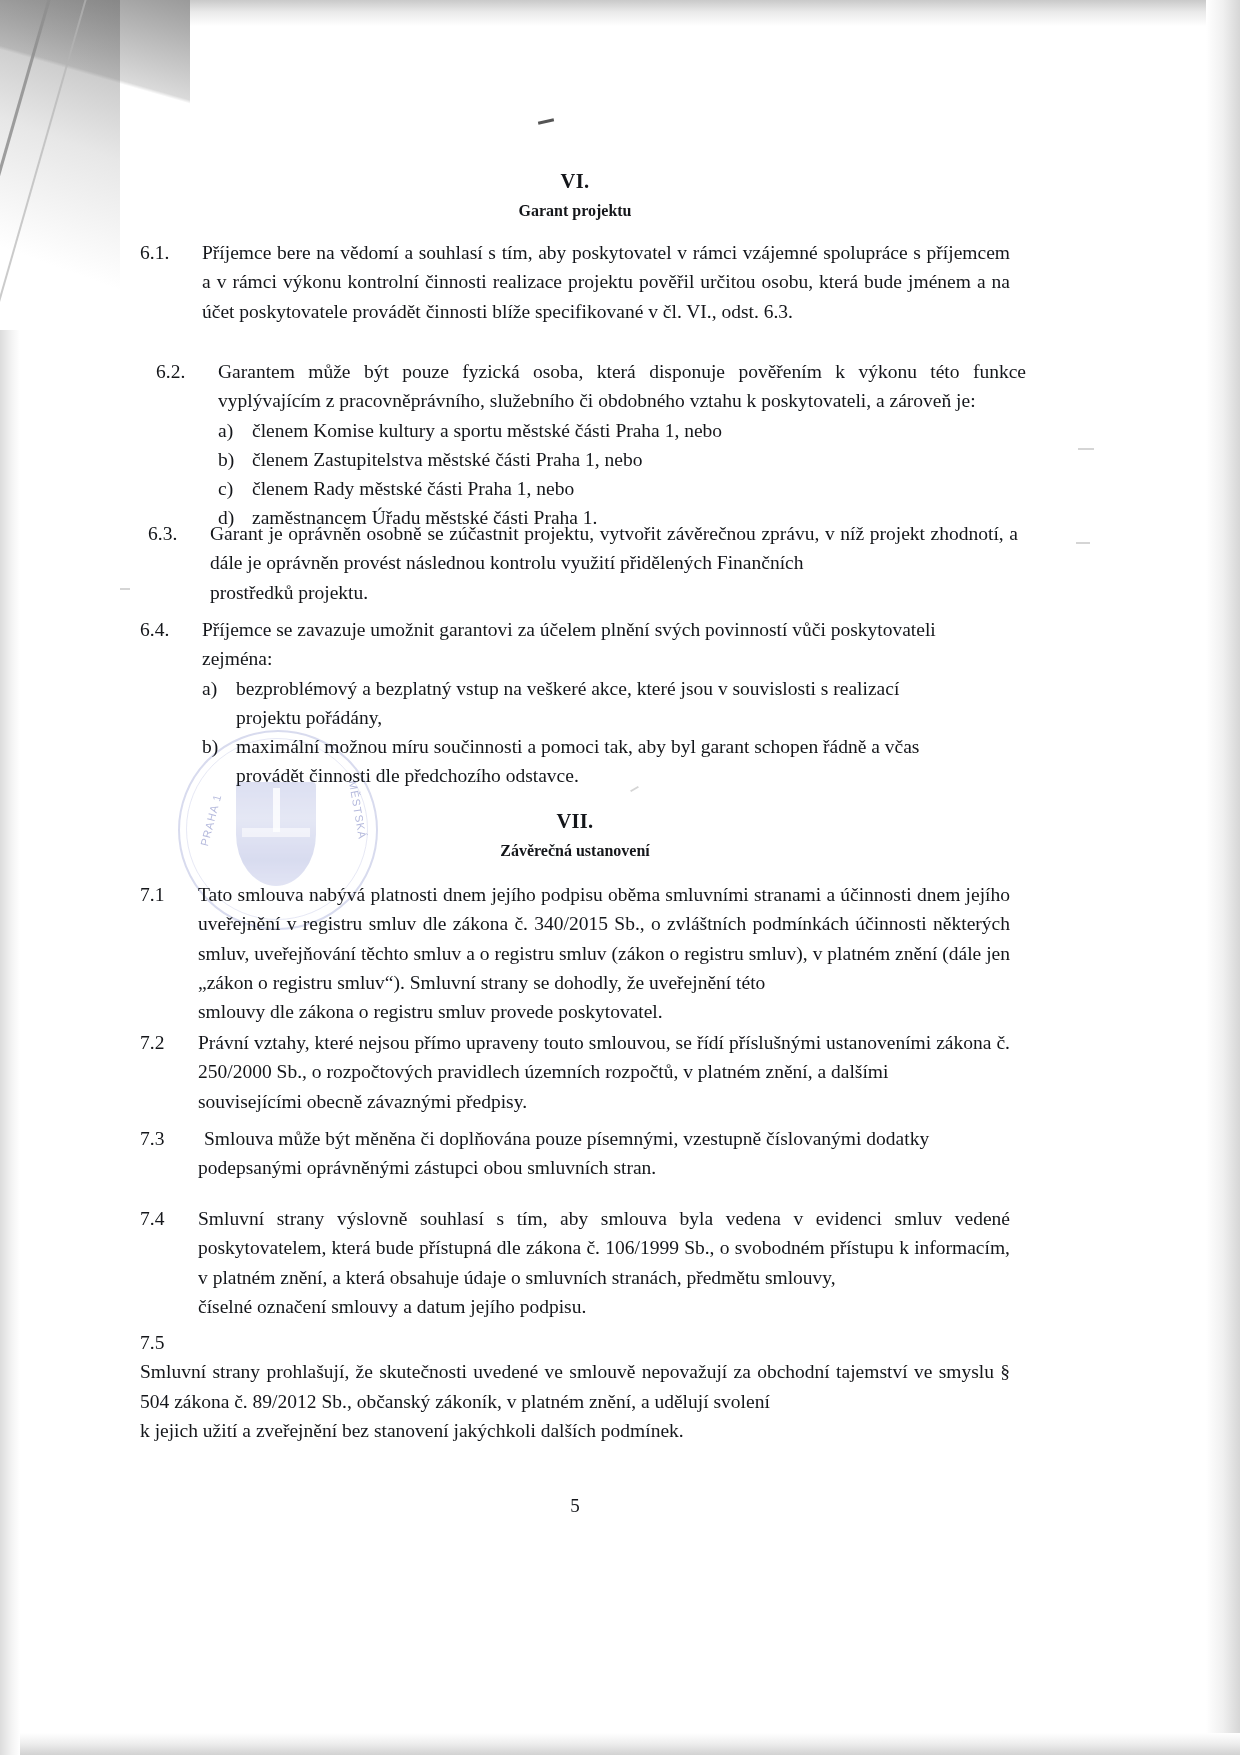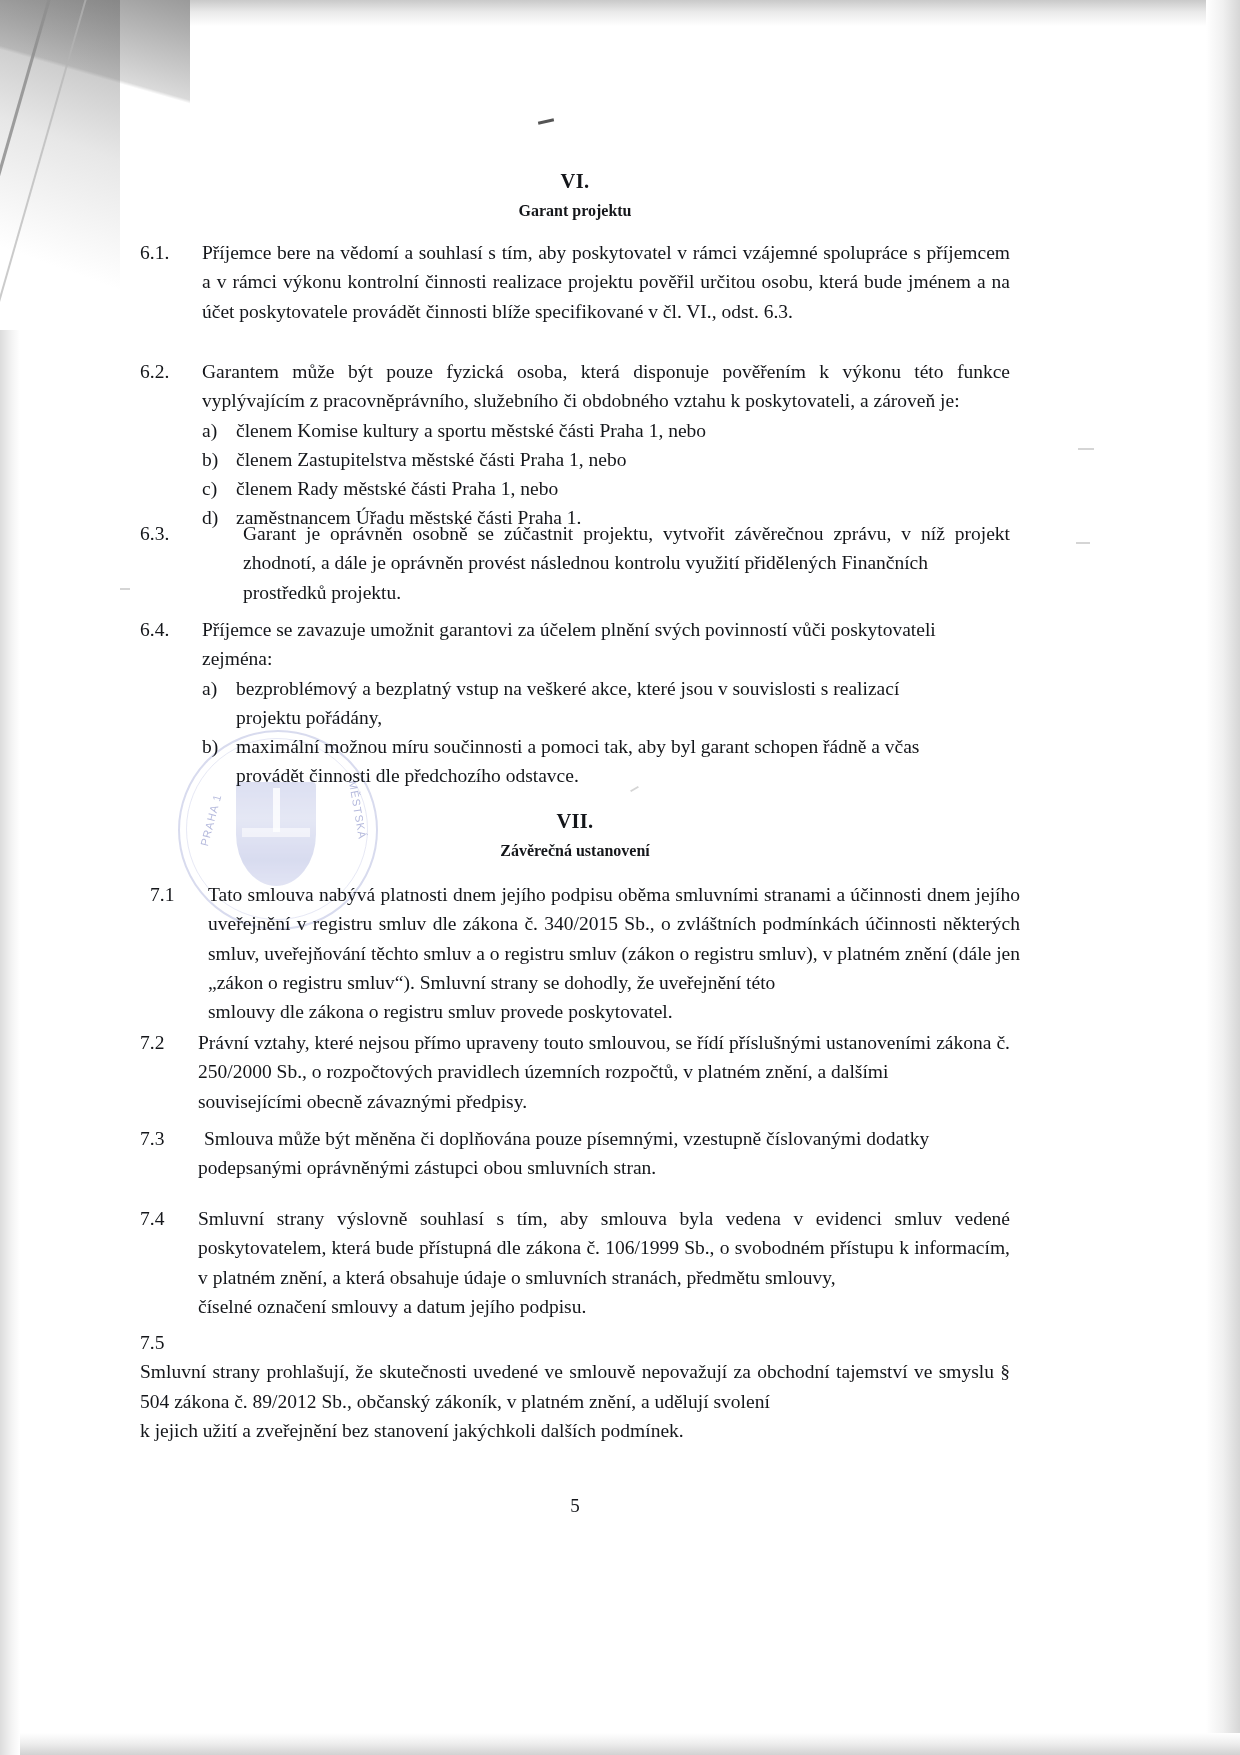--- a/index.html
+++ b/index.html
@@ -274,21 +274,21 @@
       <div class="center-head head-title">Garant projektu</div>
     </div>
 
     <div class="clause n6" style="position:absolute; left:0; top:238px; width:870px;">
       <div class="clause-num">6.1.</div>
       <div class="clause-body">
         <span>Příjemce bere na vědomí a souhlasí s tím, aby poskytovatel v rámci vzájemné spolupráce s příjemcem a v rámci výkonu kontrolní činnosti realizace projektu pověřil určitou osobu, která bude jménem a na účet poskytovatele provádět činnosti blíže specifikované v čl. VI., odst. 6.3.</span>
       </div>
     </div>
 
-    <div class="clause n6" style="position:absolute; left:0; top:357px; width:870px;">
+    <div class="clause n6" style="position:absolute; left:16px; top:357px; width:870px;">
       <div class="clause-num">6.2.</div>
       <div class="clause-body">
         <span>Garantem může být pouze fyzická osoba, která disponuje pověřením k výkonu této funkce vyplývajícím z pracovněprávního, služebního či obdobného vztahu k poskytovateli, a zároveň je:</span>
         <ul class="sublist">
           <li>
             <span class="marker">a)</span>
             <span class="sub-body loose">členem Komise kultury a sportu městské části Praha 1, nebo</span>
           </li>
           <li>
             <span class="marker">b)</span>
@@ -299,21 +299,21 @@
             <span class="sub-body loose">členem Rady městské části Praha 1, nebo</span>
           </li>
           <li>
             <span class="marker">d)</span>
             <span class="sub-body loose">zaměstnancem Úřadu městské části Praha 1.</span>
           </li>
         </ul>
       </div>
     </div>
 
-    <div class="clause n6" style="position:absolute; left:0; top:519px; width:870px;gap:41px;">
+    <div class="clause n6" style="position:absolute; left:8px; top:519px; width:870px;">
       <div class="clause-num">6.3.</div>
       <div class="clause-body">
         <span>Garant je oprávněn osobně se zúčastnit projektu, vytvořit závěrečnou zprávu, v níž projekt zhodnotí, a dále je oprávněn provést následnou kontrolu využití přidělených Finančních</span>
         <div class="lastline">prostředků projektu.</div>
       </div>
     </div>
 
     <div class="clause n6" style="position:absolute; left:0; top:615px; width:870px;">
       <div class="clause-num">6.4.</div>
       <div class="clause-body">
@@ -332,21 +332,21 @@
           </li>
         </ul>
       </div>
     </div>
 
     <div style="position:absolute; left:0; top:806px; width:870px;">
       <div class="center-head head-roman">VII.</div>
       <div class="center-head head-title">Závěrečná ustanovení</div>
     </div>
 
-    <div class="clause n7" style="position:absolute; left:10px; top:880px; width:870px;">
+    <div class="clause n7" style="position:absolute; left:0; top:880px; width:870px;">
       <div class="clause-num">7.1</div>
       <div class="clause-body">
         <span>Tato smlouva nabývá platnosti dnem jejího podpisu oběma smluvními stranami a účinnosti dnem jejího uveřejnění v registru smluv dle zákona č. 340/2015 Sb., o zvláštních podmínkách účinnosti některých smluv, uveřejňování těchto smluv a o registru smluv (zákon o registru smluv), v platném znění (dále jen „zákon o registru smluv“). Smluvní strany se dohodly, že uveřejnění této</span>
         <div class="lastline">smlouvy dle zákona o registru smluv provede poskytovatel.</div>
       </div>
     </div>
 
     <div class="clause n7" style="position:absolute; left:0; top:1028px; width:870px;">
       <div class="clause-num">7.2</div>
       <div class="clause-body">

